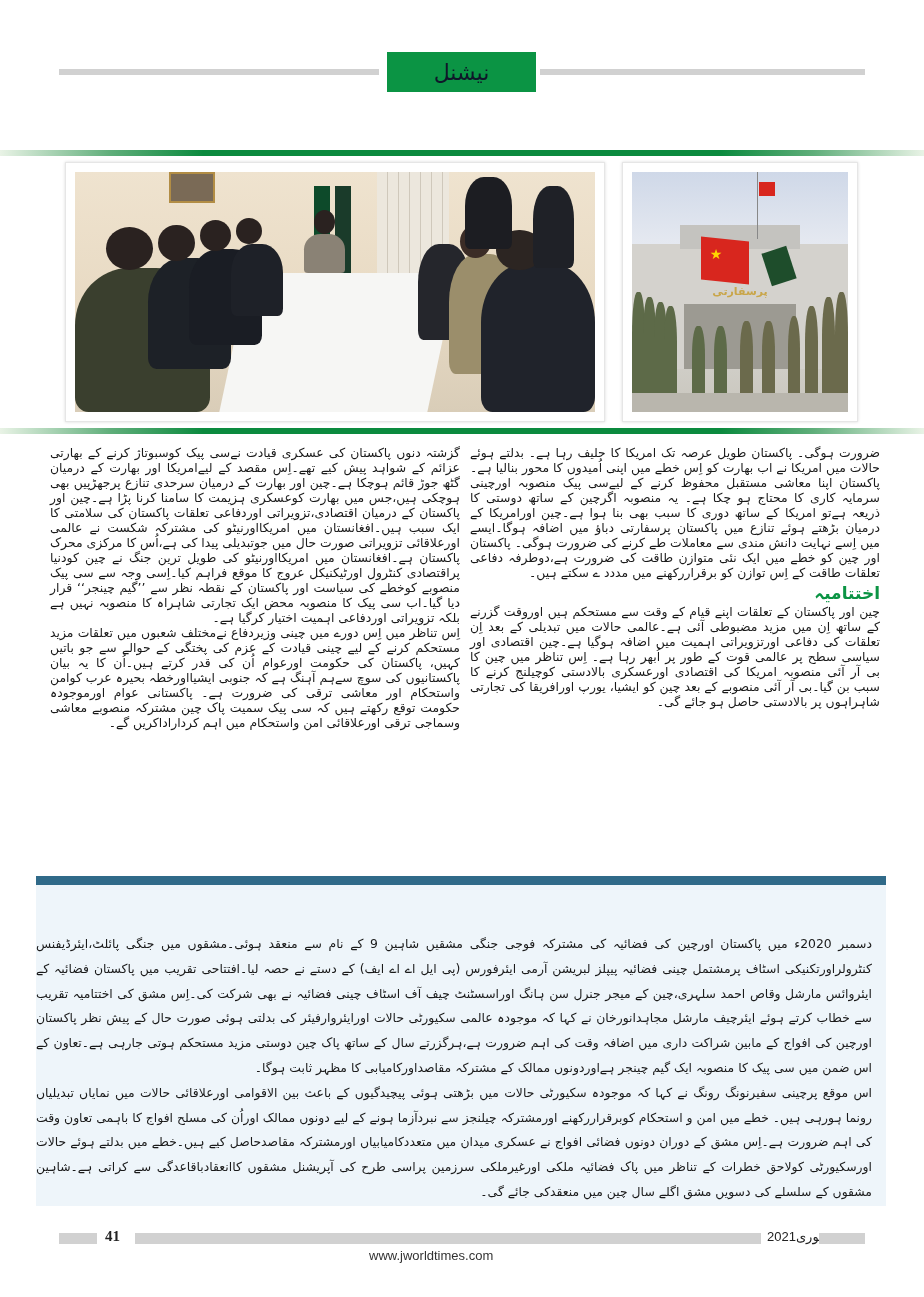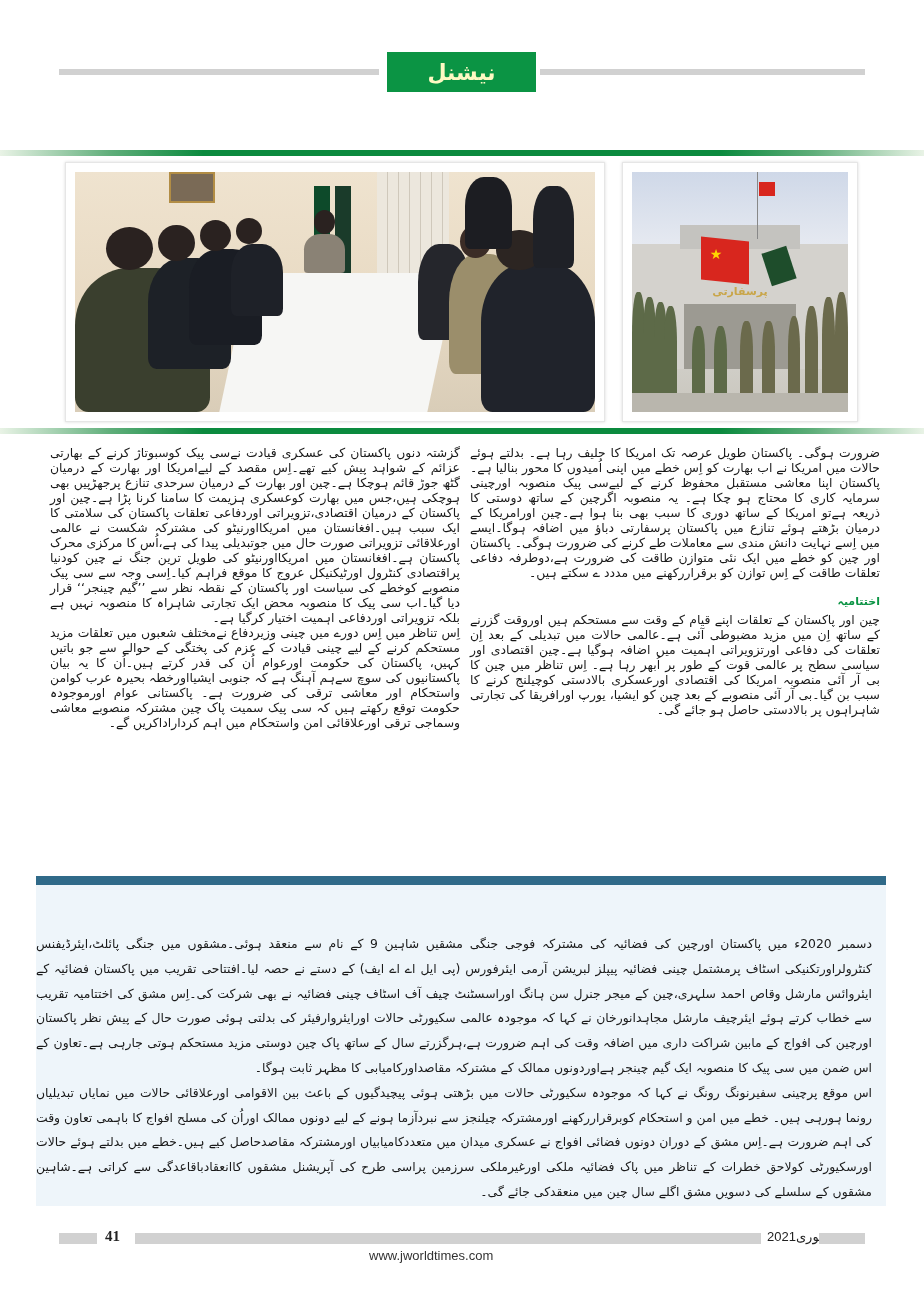--- a/index.html
+++ b/index.html
@@ -4,22 +4,22 @@
   <style>
     * { box-sizing: border-box; margin: 0; padding: 0; }
     html, body { width: 924px; height: 1297px; background: #ffffff; overflow: hidden; }
     body { position: relative; font-family: "DejaVu Sans", sans-serif; color: #1a1a1a; }
 
     .top-rule { position: absolute; top: 69px; height: 6px; background: #d1d1d1; }
     .top-rule.left { left: 59px; width: 320px; }
     .top-rule.right { left: 540px; width: 325px; }
     .section-badge {
       position: absolute; left: 387px; top: 52px; width: 149px; height: 40px;
-      background: #0b9444; color: #fef9c3; display: flex; align-items: center; justify-content: center;
-      font-size: 22px; font-weight: bold; direction: rtl;
+      background: #0b9444; color: #0f172a; display: flex; align-items: center; justify-content: center;
+      font-size: 22px; font-weight: normal; direction: rtl;
     }
 
     .green-band {
       position: absolute; left: 0; width: 924px; height: 6px;
       background: linear-gradient(to right, #e9f3e6 0%, #5fae7a 12%, #0b8a3e 22%, #0b8a3e 78%, #5fae7a 88%, #e9f3e6 100%);
     }
     .green-band.upper { top: 150px; }
     .green-band.lower { top: 428px; }
 
     .photo-frame {
@@ -52,21 +52,21 @@
     .border .cn-star { position: absolute; left: 36%; top: 31%; color: #ffd500; font-size: 14px; }
     .border .pk-flag { position: absolute; left: 62%; top: 32%; width: 12%; height: 14%; background: #1e4d2b; transform: rotate(-18deg); }
     .border .soldier { position: absolute; bottom: 6%; width: 6%; height: 36%; background: #5d6a48; border-radius: 40% 40% 4px 4px; }
     .border .ground { position: absolute; left: 0; right: 0; bottom: 0; height: 8%; background: #b9b6ad; }
 
     .columns { position: absolute; top: 445px; left: 50px; width: 830px; height: 420px; }
     .col { position: absolute; top: 0; direction: rtl; text-align: justify; font-size: 12.4px; line-height: 15px; }
     .col.right { left: 420px; width: 410px; }
     .col.left { left: 0; width: 410px; }
     .col p { text-align-last: right; }
-    .conclusion-heading { color: #0b9444; font-size: 11px; font-weight: bold; margin: 14px 0 3px; }
+    .conclusion-heading { color: #0b9444; font-size: 17px; font-weight: bold; margin: 6px 0 3px; }
 
     .sidebar-box { position: absolute; left: 36px; top: 876px; width: 850px; height: 330px; background: #eef5fa; }
     .sidebar-bar { position: absolute; left: 0; top: 0; width: 100%; height: 9px; background: #306a89; }
     .sidebar-title { position: absolute; left: 0; top: 22px; width: 100%; text-align: center;
       color: #2d6786; font-size: 19px; font-weight: bold; direction: rtl; }
     .sidebar-body { position: absolute; left: 0; right: 14px; top: 56px; direction: rtl; text-align: justify;
       font-size: 12.4px; line-height: 24.8px; }
     .sidebar-body p { text-align-last: right; }
 
     .footer { position: absolute; top: 1233px; left: 59px; width: 806px; height: 11px; }

